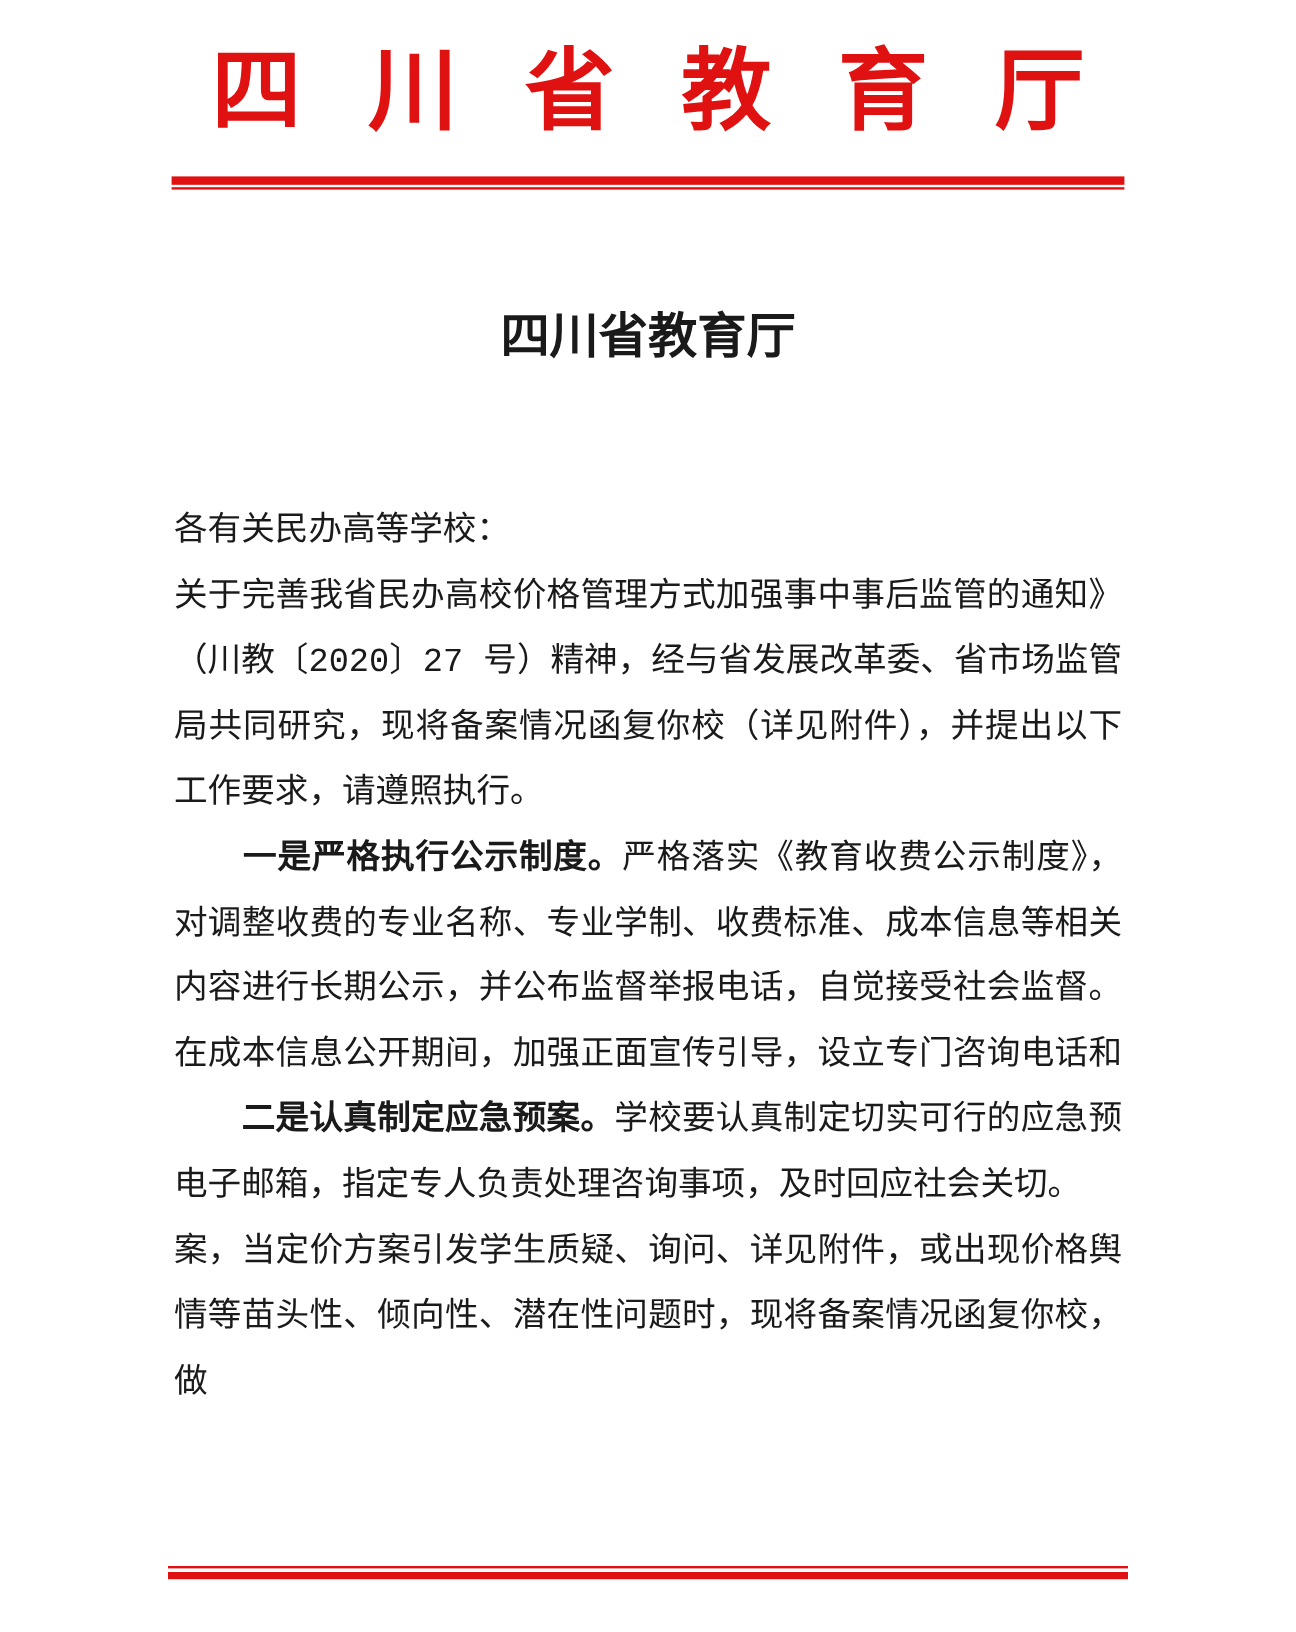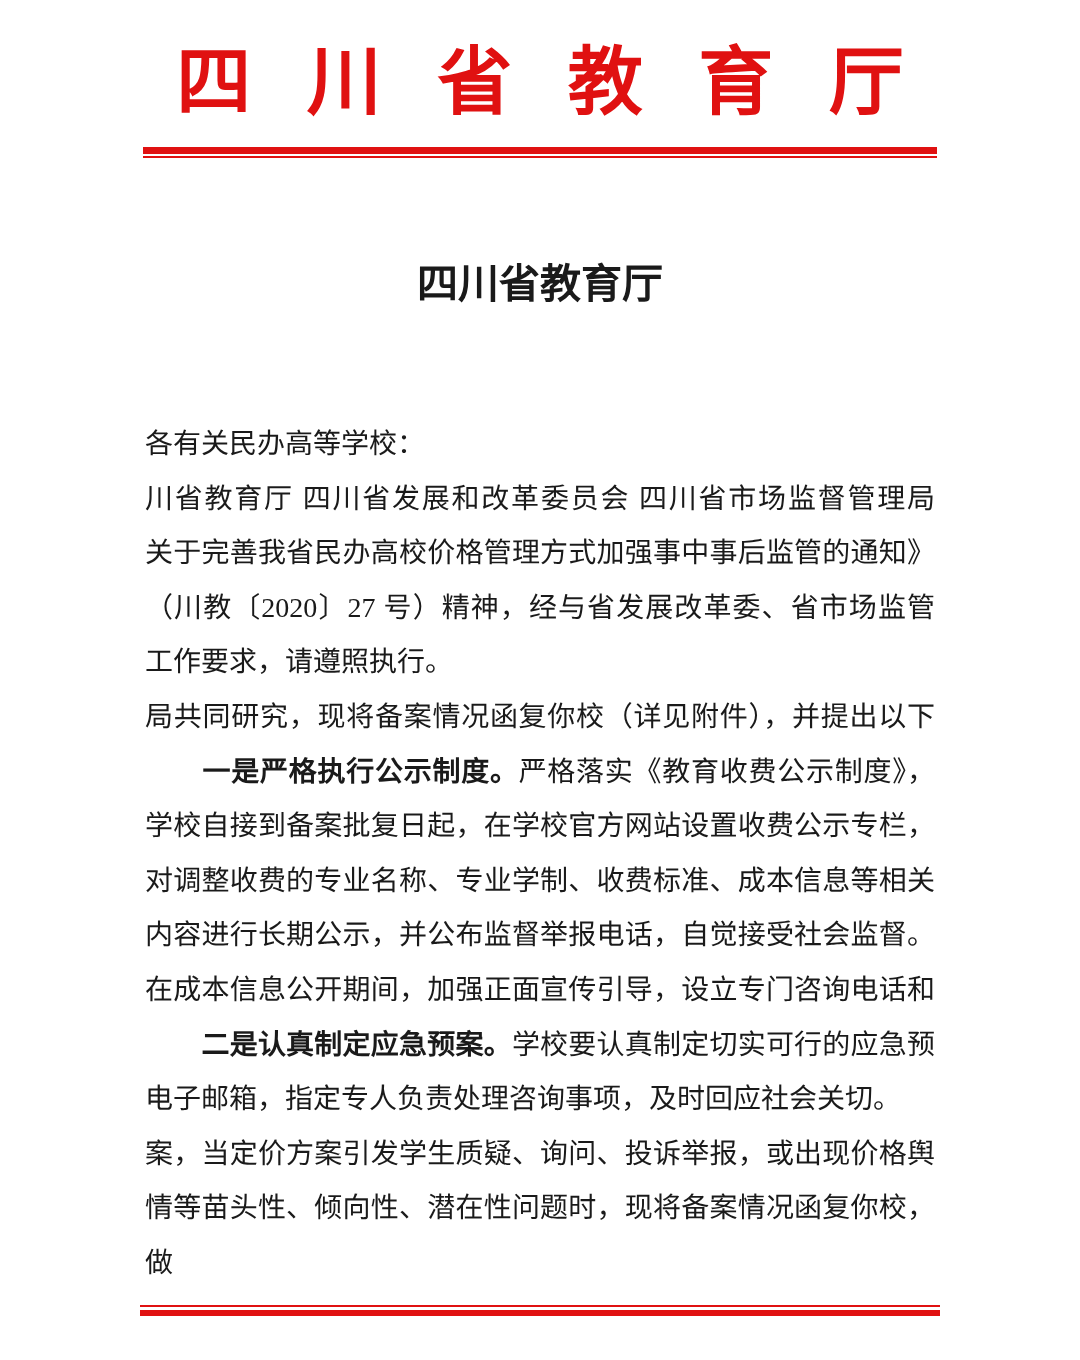--- a/index.html
+++ b/index.html
@@ -5,21 +5,21 @@
   :root{
     --accent_red:#e01111;
     --text_black:#1a1a1a;
     --page_bg:#ffffff;
   }
   html,body{margin:0;padding:0;background:#ffffff;}
   .page{
     position:relative;
     width:1040px;height:1360px;
     background:var(--page_bg,#fff);
-    font-family:Liberation Serif, serif;
+    font-family:Liberation Mono, monospace;
     color:var(--text_black,#1a1a1a);
     overflow:hidden;
   }
   
   .masthead{
     position:absolute;top:28px;left:0;width:1080px;
     text-align:center;
     font-size:75px;font-weight:bold;
     line-height:110px;
     color:var(--accent_red,#e01111);
@@ -74,33 +74,31 @@
     <div class="gap"></div>
     <div class="bar thin"></div>
   </div>
 
   <div class="doc-title">
     <div>四川省教育厅</div>
   </div>
 
   <div class="letter-body">
     <div class="line"><b></b><span>各有关民办高等学校：</span></div>
-    <div class="line jl"><b></b><span>川省教育厅 四川省发展和改革委员会 四川省市场监督管理局</span></div>
     <div class="line jl"><b></b><span>关于完善我省民办高校价格管理方式加强事中事后监管的通知》</span></div>
     <div class="line jl"><b></b><span>（川教〔2020〕27 号）精神，经与省发展改革委、省市场监管</span></div>
+    <div class="line jl"><b></b><span>局共同研究，现将备案情况函复你校（详见附件），并提出以下</span></div>
     <div class="line"><b></b><span>工作要求，请遵照执行。</span></div>
-    <div class="line jl"><b></b><span>局共同研究，现将备案情况函复你校（详见附件），并提出以下</span></div>
     <div class="line jl"><b>　　一是严格执行公示制度。</b><span>严格落实《教育收费公示制度》，</span></div>
-    <div class="line jl"><b></b><span>学校自接到备案批复日起，在学校官方网站设置收费公示专栏，</span></div>
     <div class="line jl"><b></b><span>对调整收费的专业名称、专业学制、收费标准、成本信息等相关</span></div>
     <div class="line jl"><b></b><span>内容进行长期公示，并公布监督举报电话，自觉接受社会监督。</span></div>
     <div class="line jl"><b></b><span>在成本信息公开期间，加强正面宣传引导，设立专门咨询电话和</span></div>
     <div class="line jl"><b>　　二是认真制定应急预案。</b><span>学校要认真制定切实可行的应急预</span></div>
     <div class="line"><b></b><span>电子邮箱，指定专人负责处理咨询事项，及时回应社会关切。</span></div>
-    <div class="line jl"><b></b><span>案，当定价方案引发学生质疑、询问、投诉举报，或出现价格舆</span></div>
+    <div class="line jl"><b></b><span>案，当定价方案引发学生质疑、询问、详见附件，或出现价格舆</span></div>
     <div class="line jl"><b></b><span>情等苗头性、倾向性、潜在性问题时，现将备案情况函复你校，做</span></div>
   </div>
 
   <div class="rule rule-bottom">
     <div class="bar thin"></div>
     <div class="gap"></div>
     <div class="bar thick"></div>
   </div>
 
 </div>

